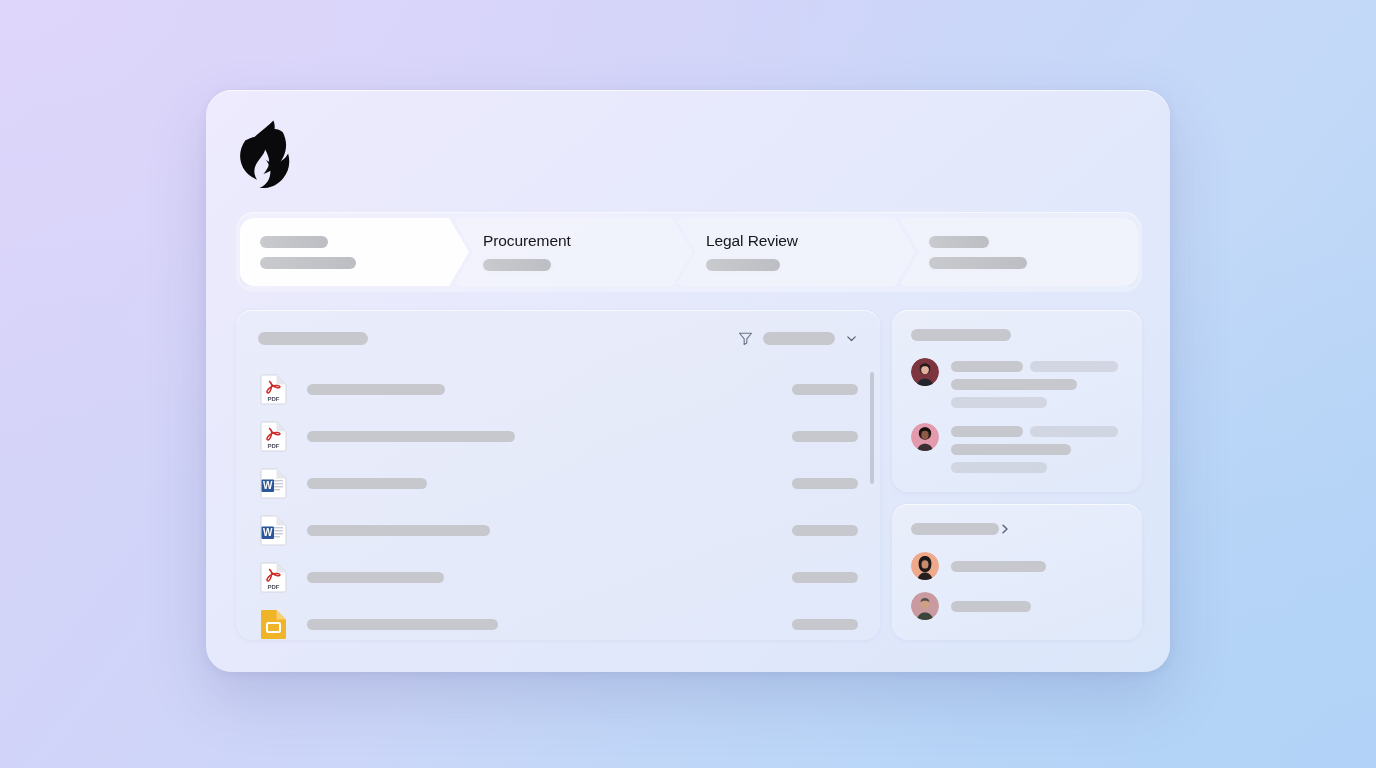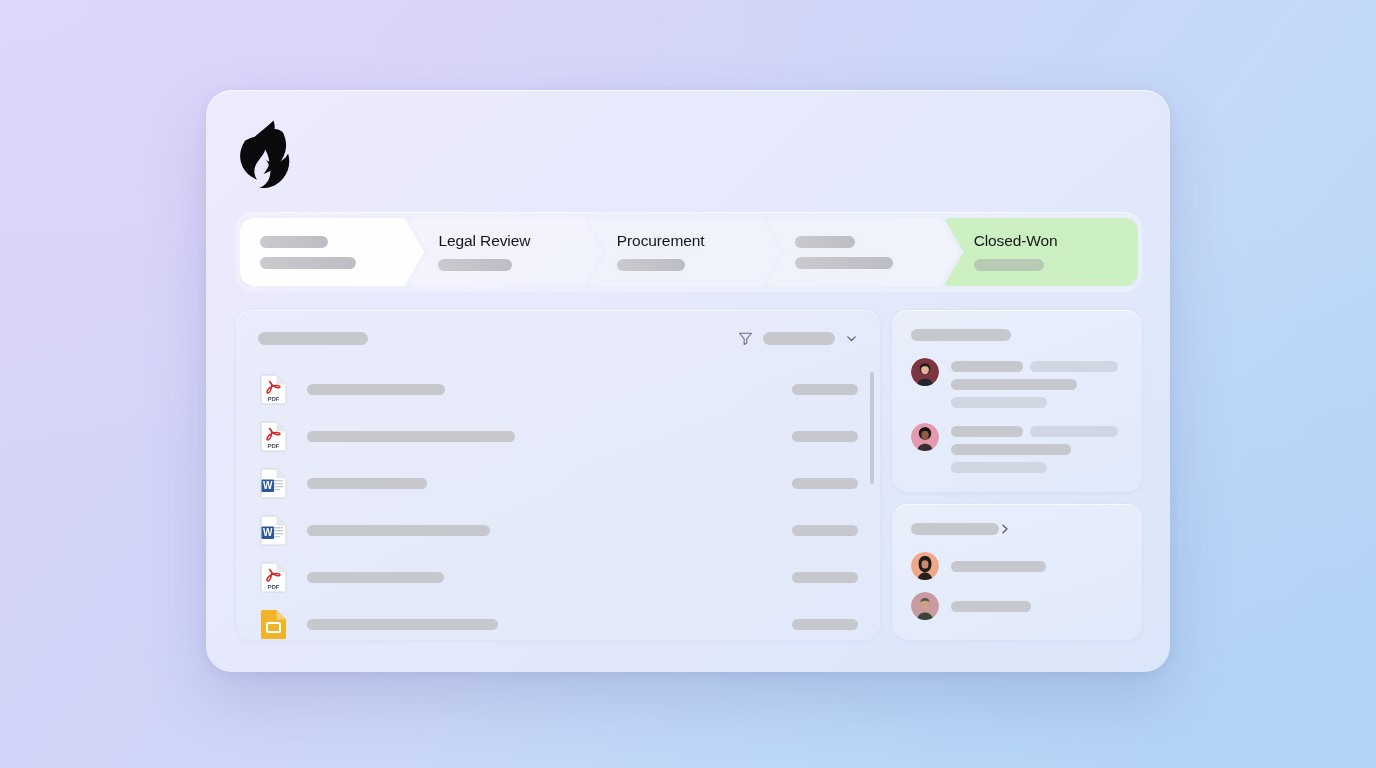--- a/index.html
+++ b/index.html
@@ -209,39 +209,35 @@
   </div>
 
   <div class="stage-bar">
 
     <div class="stage">
       <span class="skel" style="width:68px;height:12px;margin-bottom:9px"></span>
       <span class="skel" style="width:96px;height:12px"></span>
     </div>
 
     <div class="stage">
+      <span class="stage-label">Procurement</span>
+      <span class="skel" style="width:68px;height:12px"></span>
+    </div>
+
+    <div class="stage">
       <span class="stage-label">Legal Review</span>
       <span class="skel" style="width:74px;height:12px"></span>
-    </div>
-
-    <div class="stage">
-      <span class="stage-label">Procurement</span>
-      <span class="skel" style="width:68px;height:12px"></span>
     </div>
 
 
     <div class="stage">
       <span class="skel" style="width:60px;height:12px;margin-bottom:9px"></span>
       <span class="skel" style="width:98px;height:12px"></span>
     </div>
 
-    <div class="stage is-won">
-      <span class="stage-label">Closed-Won</span>
-      <span class="skel" style="width:70px;height:12px"></span>
-    </div>
 
   </div>
 
   <div class="docs-panel">
 
     <div class="docs-header">
       <span class="skel docs-title-skel"></span>
 
       <div class="docs-filter">
         <span>

